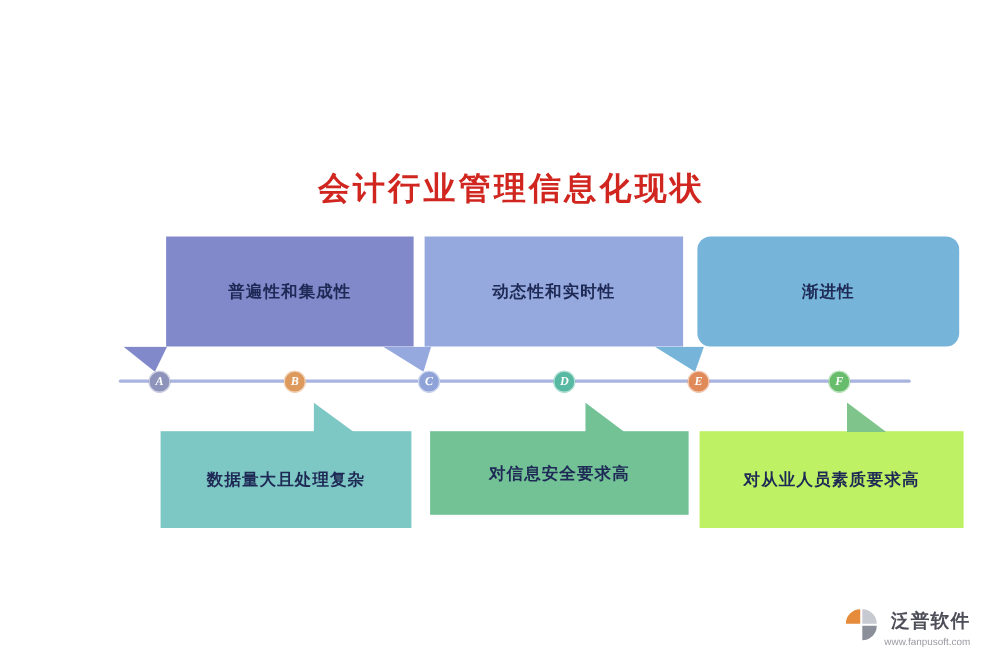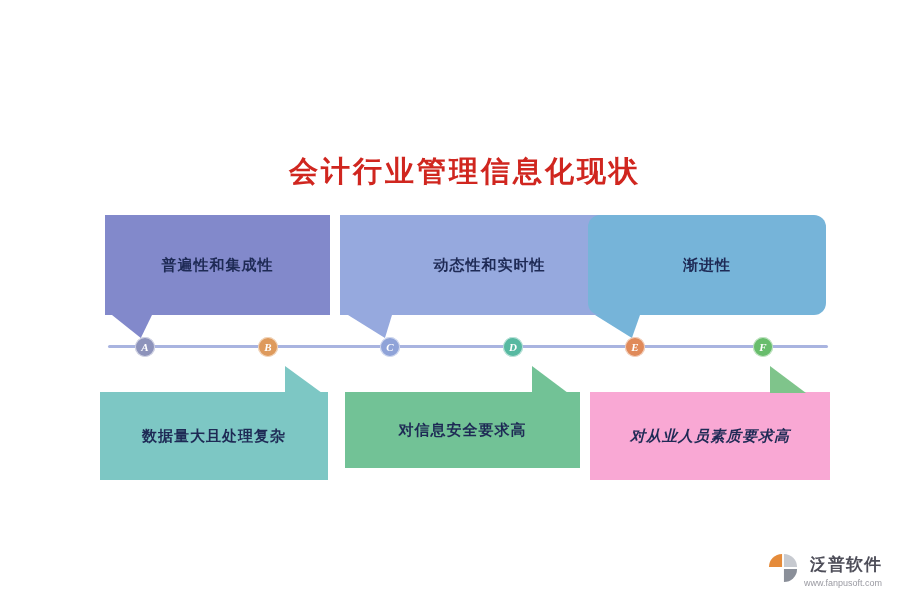--- a/index.html
+++ b/index.html
@@ -8,20 +8,21 @@
     font-family:"Liberation Serif","DejaVu Serif",serif;
   }
   .title{
     position:absolute;top:152px;left:0;width:930px;text-align:center;
     font-size:29px;font-weight:bold;letter-spacing:3px;
   }
   .box{
     position:absolute;display:flex;align-items:center;justify-content:center;
     font-size:15px;font-weight:bold;color:#1e2a55;letter-spacing:1px;
     z-index:1;
+    margin-left:46px;
   }
   .tail{position:absolute;z-index:1;}
   .tl-line{
     position:absolute;left:108px;top:345px;width:720px;height:3px;
     border-radius:2px;z-index:2;
   }
   .node{
     position:absolute;top:337px;width:20px;height:20px;border-radius:50%;
     z-index:3;display:flex;align-items:center;justify-content:center;
     color:#ffffff;font-size:11px;font-style:italic;font-weight:bold;
@@ -57,41 +58,41 @@
 
 <div id="stage">
 
   <div class="title" style="color: rgb(208, 38, 31);">会计行业管理信息化现状</div>
 
   <div class="box box-t1" style="background: rgb(130, 137, 203);">
     <span>普遍性和集成性</span>
   </div>
   <div class="tail tail-t1" style="background: rgb(130, 137, 203);"></div>
 
-  <div class="box box-t2" style="background: rgb(150, 169, 222); padding-left: 32px;">
+  <div class="box box-t2" style="background: rgb(150, 169, 222);">
     <span>动态性和实时性</span>
   </div>
   <div class="tail tail-t2" style="background: rgb(150, 169, 222);"></div>
 
   <div class="box box-t3" style="background: rgb(118, 180, 217);">
     <span>渐进性</span>
   </div>
   <div class="tail tail-t3" style="background: rgb(118, 180, 217);"></div>
 
   <div class="box box-b1" style="background: rgb(125, 199, 196);">
     <span>数据量大且处理复杂</span>
   </div>
   <div class="tail tail-b1" style="background: rgb(125, 199, 196);"></div>
 
   <div class="box box-b2" style="background: rgb(114, 194, 150);">
     <span>对信息安全要求高</span>
   </div>
   <div class="tail tail-b2" style="background: rgb(114, 194, 150);"></div>
 
-  <div class="box box-b3" style="background: #f9a8d4; font-style: italic;">
+  <div class="box box-b3" style="background: #bef264;">
     <span>对从业人员素质要求高</span>
   </div>
   <div class="tail tail-b3" style="background: rgb(127, 196, 139);"></div>
 
   <div class="tl-line" style="background: rgb(169, 180, 224);"></div>
 
   <div class="node n-a" style="background: rgb(141, 147, 187);">
     <span>A</span>
   </div>
   <div class="node n-b" style="background: rgb(222, 154, 92);">

